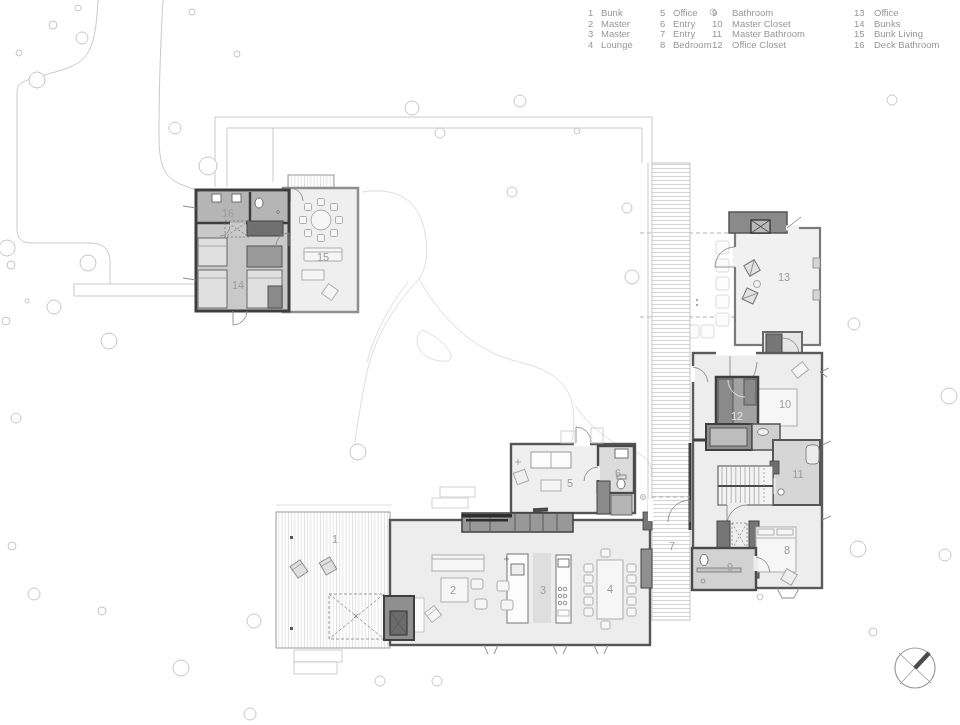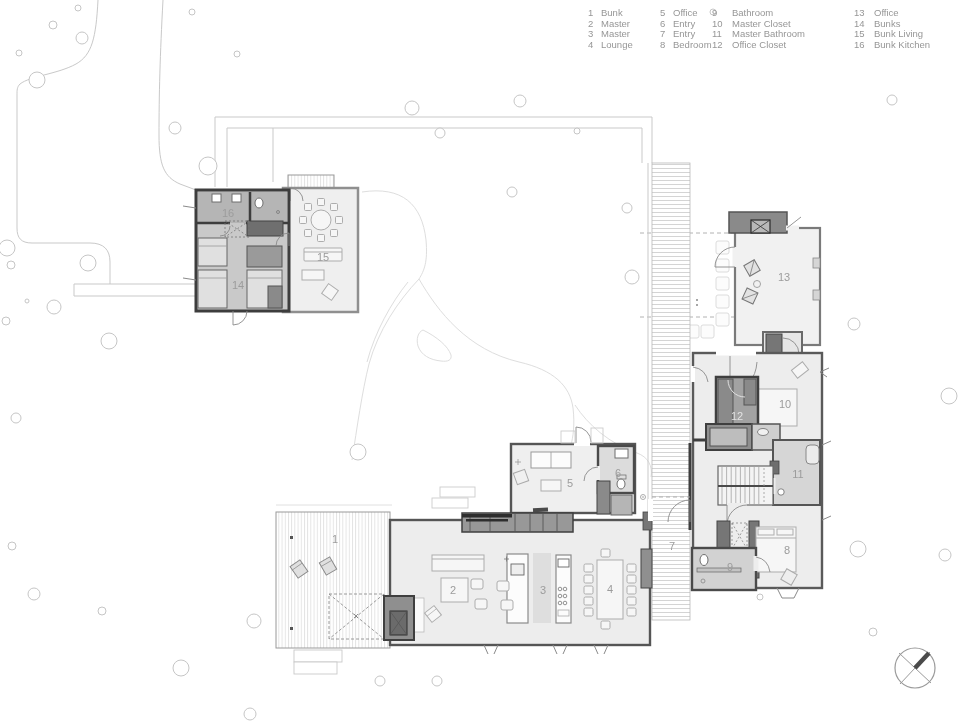--- a/index.html
+++ b/index.html
@@ -98,21 +98,21 @@
         <div class="legend-row">
           <span class="num">14</span>
           <span class="lbl">Bunks</span>
         </div>
         <div class="legend-row">
           <span class="num">15</span>
           <span class="lbl">Bunk Living</span>
         </div>
         <div class="legend-row">
           <span class="num">16</span>
-          <span class="lbl">Bunk Kitchen</span>
+          <span class="lbl">Deck Bathroom</span>
         </div>
       </div>
     </div>
 
   <svg width="960" height="725" viewBox="0 0 960 725">
     <defs>
       <pattern id="deckV" width="3.2" height="8" patternUnits="userSpaceOnUse">
         <rect width="3.2" height="8" fill="#ffffff"></rect>
         <line x1="0.5" y1="0" x2="0.5" y2="8" stroke="#d9d9d9" stroke-width="0.8"></line>
       </pattern>

